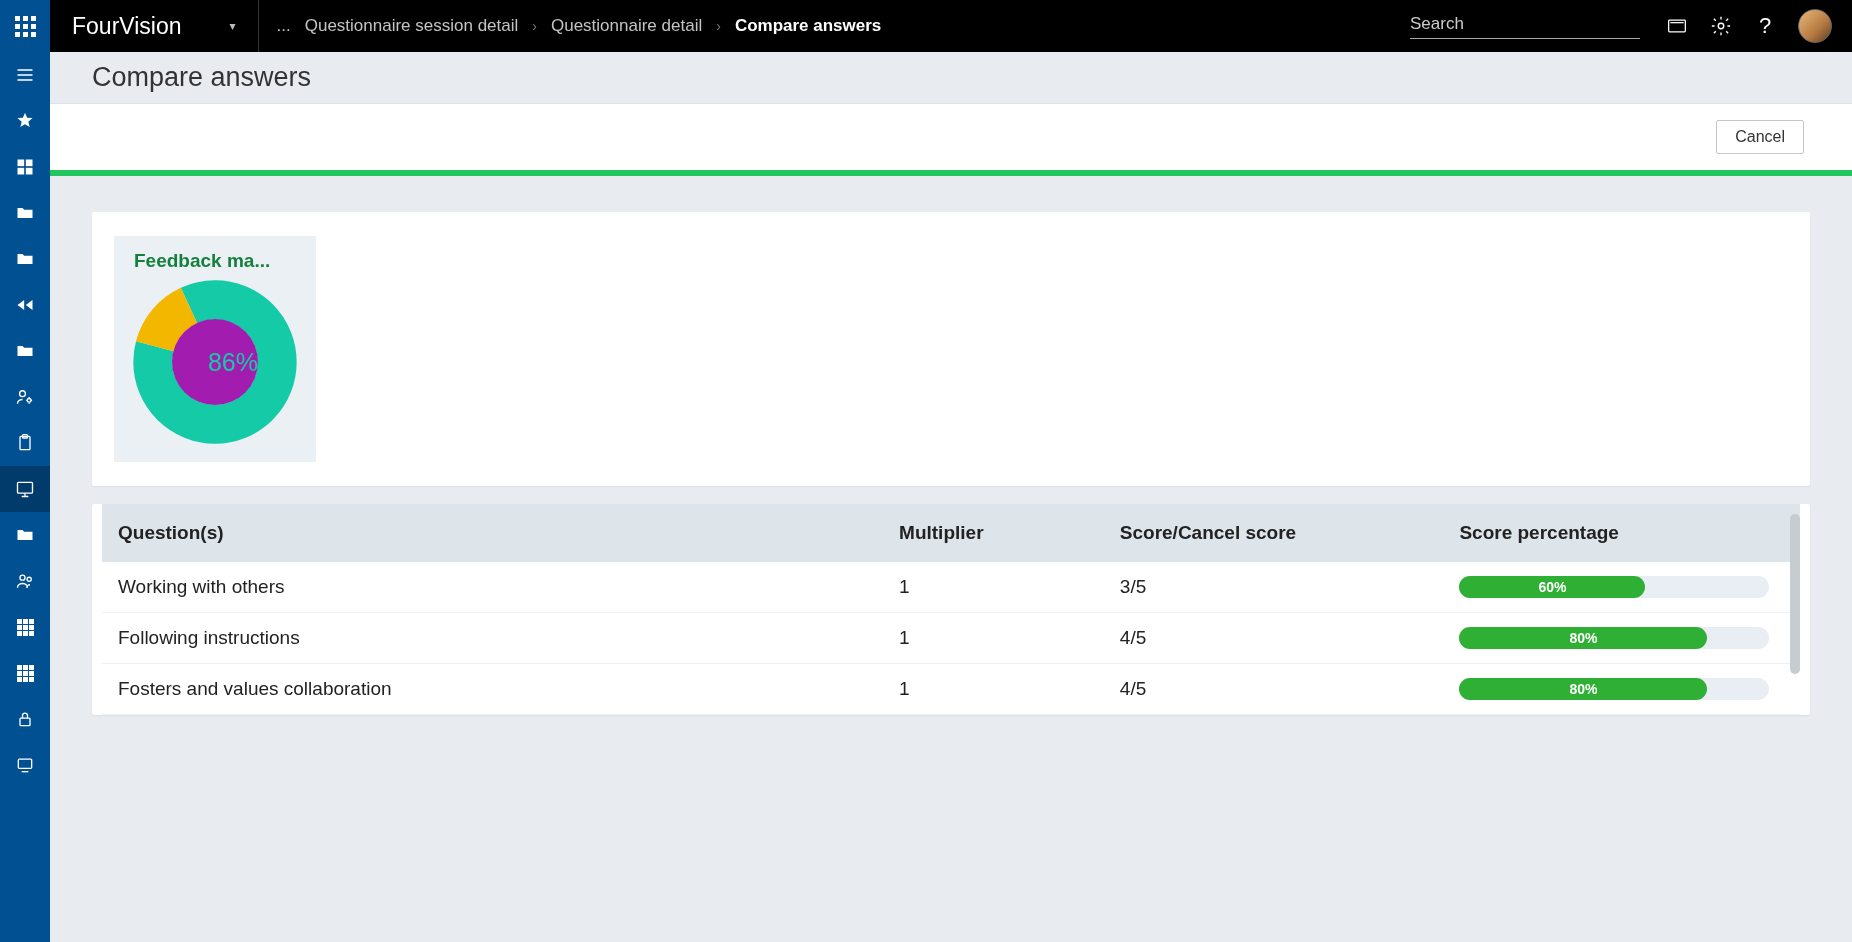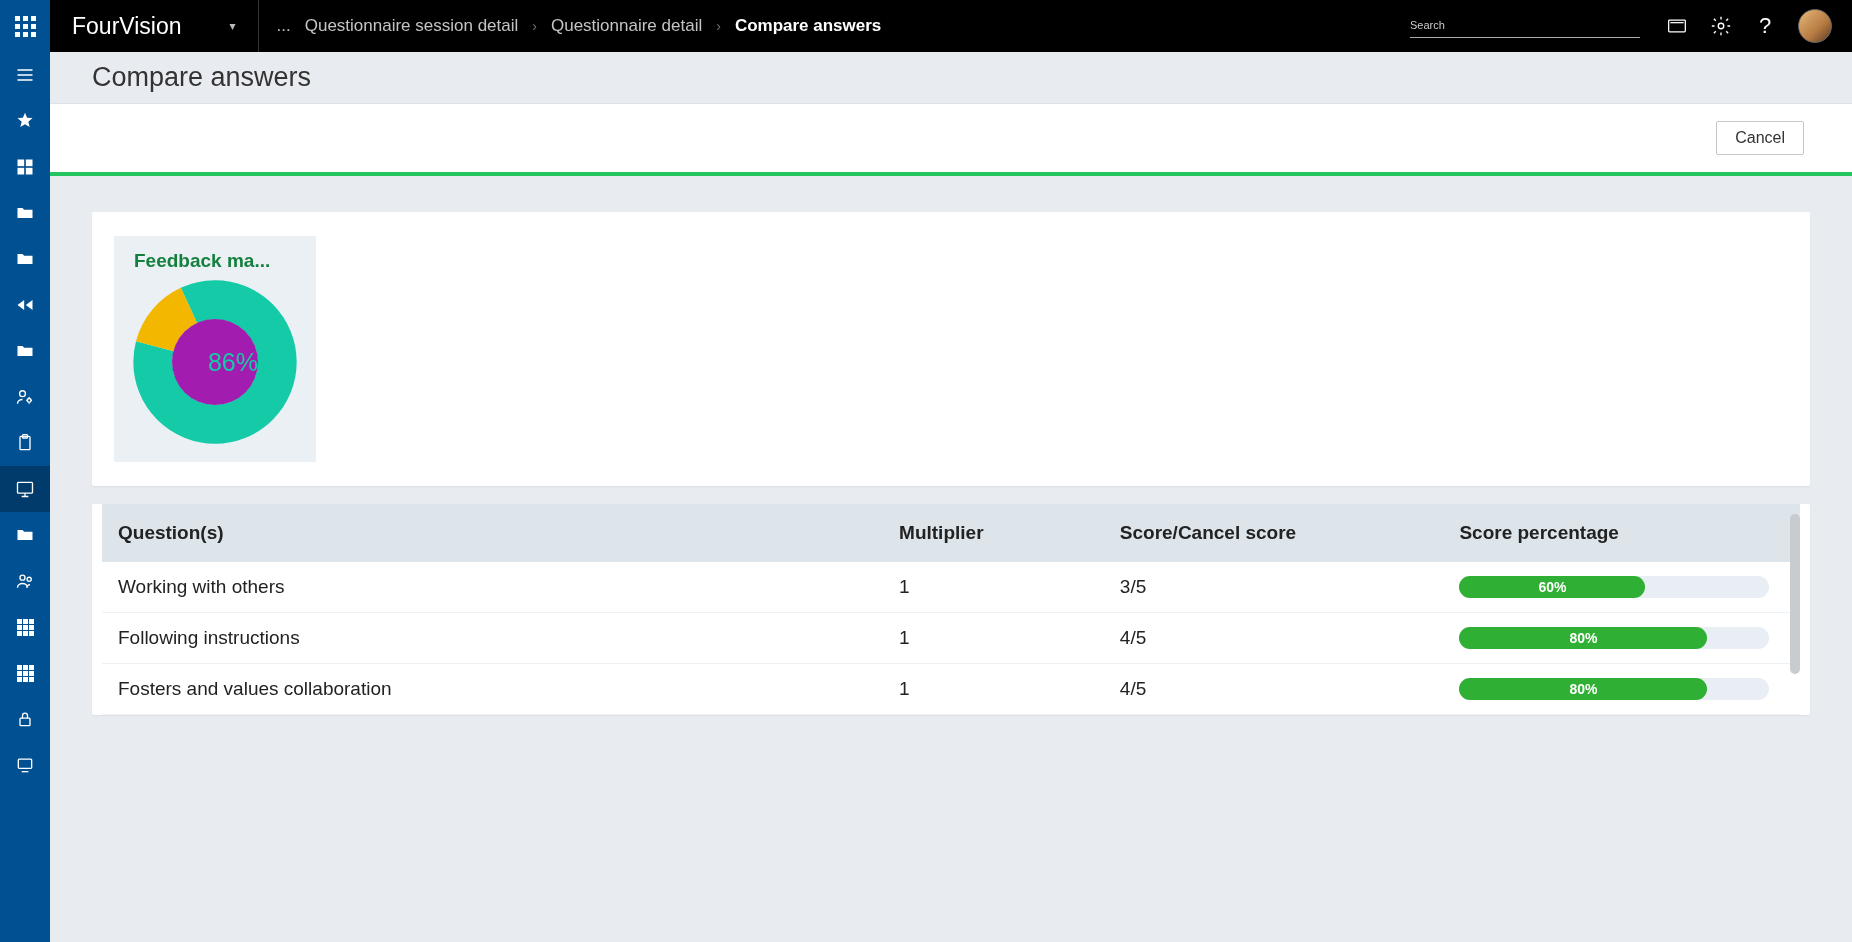--- a/index.html
+++ b/index.html
@@ -47,21 +47,21 @@
 .breadcrumb .current { color:#fff; font-weight:600; }
 .topbar-spacer { flex:1; }
 .search-box {
   border-bottom:1px solid #aaa;
   width:230px;
   padding-bottom:4px;
   margin-right:20px;
 }
 .search-box input {
   background:transparent; border:none; outline:none;
-  color:#fff; font-size:11px; width:100%;
+  color:#fff; font-size:17px; width:100%;
 }
 .search-box input::placeholder { color:#ccc; }
 .topbar-icons { display:flex; align-items:center; gap:22px; padding:0 20px 0 6px; }
 .topbar-icon { width:22px; height:22px; display:flex; align-items:center; justify-content:center; cursor:pointer; color:#fff; }
 .avatar { width:34px; height:34px; border-radius:50%; background:linear-gradient(135deg,#e8b878 0%,#b57a42 60%,#5b3a22 100%); border:1px solid #666;}
 
 
 .sidebar {
   position:absolute; left:0; top:52px; bottom:0; width:50px;
   background:#015091;
@@ -90,21 +90,21 @@
 .content {
   position:absolute; left:50px; top:104px; right:0; bottom:0;
   overflow:auto;
   padding:0;
 }
 .actionbar {
   height:72px;
   display:flex; align-items:center; justify-content:flex-end;
   padding:0 48px;
   background:#fff;
-  border-bottom:4px solid #22c55e;
+  border-bottom:6px solid #22c55e;
 }
 .btn-cancel {
   border:1px solid #c7c7c7; background:#fff; color:#333;
   padding:7px 18px; border-radius:2px; font-size:16px; cursor:pointer;
 }
 
 .panels { padding:36px 42px; display:flex; flex-direction:column; gap:18px; }
 .panel { background:#fff; border-radius:2px; box-shadow:0 1px 2px rgba(0,0,0,.06); }
 
 

